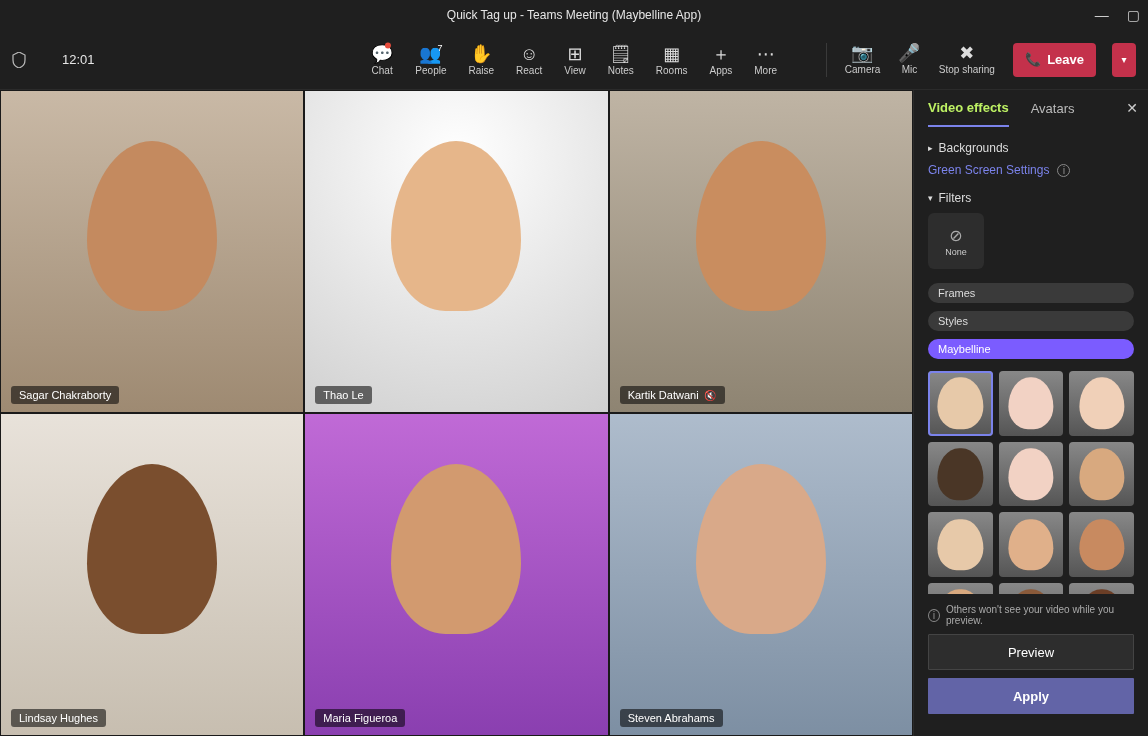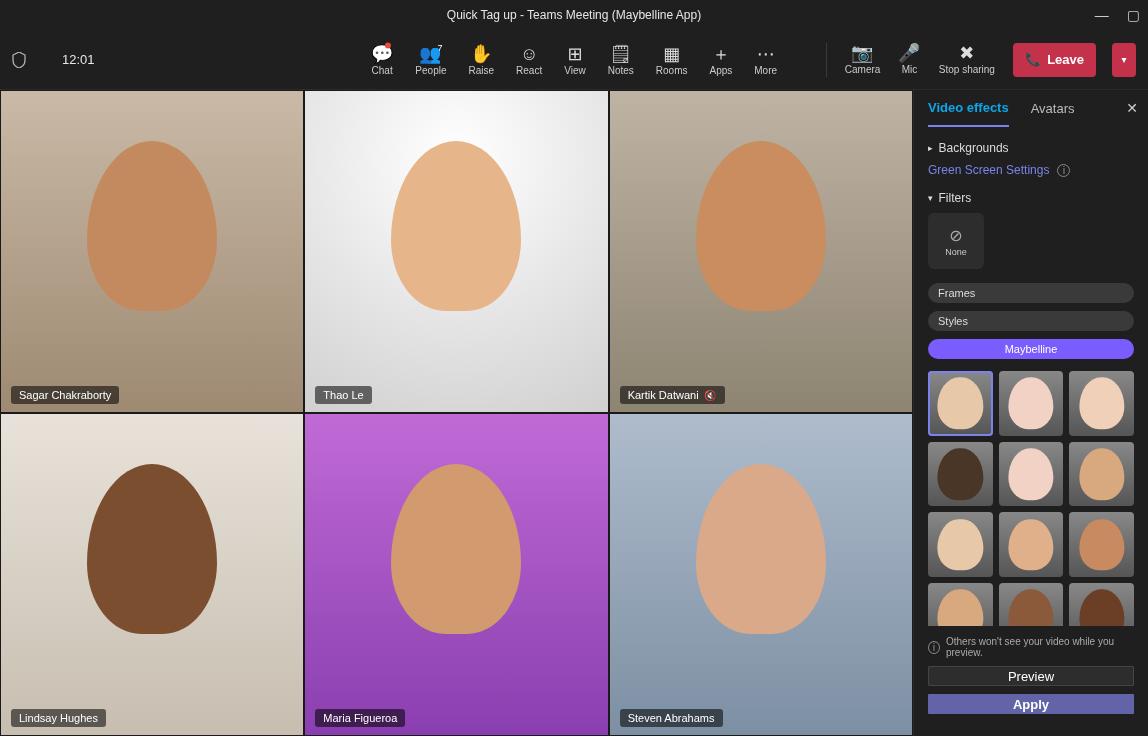--- a/index.html
+++ b/index.html
@@ -34,45 +34,45 @@
 .tile { position:relative; overflow:hidden; border:1px solid #1a1a1a;text-decoration:underline; }
 .tile .bg { position:absolute; inset:0; }
 .head { position:absolute; left:50%; top:42%; transform:translate(-50%,-50%); width:130px; height:170px; border-radius:60% 60% 50% 50% / 70% 70% 50% 50%; }
 .nametag { position:absolute; left:10px; bottom:8px; background:rgba(0,0,0,0.55); color:#fff; font-size:11px; padding:3px 8px; border-radius:3px; display:flex; align-items:center; gap:6px; }
 .mic-off { font-size:10px; }
 
 
 .panel { width:235px; background:#1f1f1f; display:flex; flex-direction:column; border-left:1px solid #2b2b2b; }
 .panel-tabs { display:flex; align-items:center; padding:10px 14px 0 14px; gap:22px; position:relative; }
 .panel-tab { font-size:13px; color:#bbb; cursor:pointer; padding-bottom:10px; }
-.panel-tab.active { color:#0ea5e9; font-weight:600; border-bottom:2px solid #7b83eb; }
+.panel-tab.active { color:#bef264; font-weight:600; border-bottom:2px solid #7b83eb; }
 .panel-close { position:absolute; right:10px; top:10px; color:#ccc; font-size:14px; cursor:pointer; }
 
 .panel-body { padding:14px; flex:1; overflow:hidden; }
 .section-header { display:flex; align-items:center; font-size:12px; color:#ddd; gap:6px; margin-bottom:8px; cursor:pointer; }
 .section-header .tri { font-size:9px; }
 .setting-link { color:#7b83eb; font-size:12px; margin-bottom:14px; display:flex; align-items:center; gap:8px; cursor:pointer; }
 .info-circle { color:#888; font-size:11px; border:1px solid #888; border-radius:50%; width:13px; height:13px; display:inline-flex; align-items:center; justify-content:center; }
 
 .none-box { width:56px; height:56px; background:#2d2d2d; border-radius:6px; display:flex; flex-direction:column; align-items:center; justify-content:center; gap:2px; cursor:pointer; margin-bottom:14px; }
 .none-box .circ { font-size:16px; color:#aaa; }
 .none-box .txt { font-size:9px; color:#ccc; }
 
 .pill-row { display:flex; gap:8px; margin-bottom:12px;flex-direction:column; }
 .pill { background:#3a3a3a; color:#ddd; padding:4px 10px; border-radius:12px; font-size:11px; cursor:pointer; }
-.pill.active { background:#7b5cff; color:#fff;text-align:center; }
+.pill.active { background:#7b5cff; color:#fff; }
 
 .thumb-grid { display:grid; grid-template-columns:repeat(3,1fr); gap:6px; }
 .thumb { width:100%; aspect-ratio:1/1; border-radius:4px; background:#444; cursor:pointer; position:relative; overflow:hidden; }
 .thumb.selected { outline:2px solid #7b83eb; outline-offset:-2px; }
 .thumb .face { position:absolute; left:50%; top:50%; transform:translate(-50%,-50%); width:70%; height:80%; border-radius:50% 50% 45% 45%/60% 60% 45% 45%; }
 
 .panel-footer { padding:10px 14px 14px 14px; }
 .panel-note { font-size:10px; color:#aaa; display:flex; align-items:center; gap:6px; margin-bottom:8px; }
-.btn { display:flex; align-items:center; justify-content:center; height:20px; border-radius:1px; font-size:13px; cursor:pointer; margin-bottom:8px; }
+.btn { display:flex; align-items:center; justify-content:center; height:36px; border-radius:1px; font-size:13px; cursor:pointer; margin-bottom:8px; }
 .btn-outline { background:#2d2d2d; color:#fff; border:1px solid #444; }
 .btn-primary { background:#6264a7; color:#fff; font-weight:600; }
 
 svg { display:block; }
 </style>
 </head>
 <body>
 
 <div class="titlebar">
   <div class="window-title">Quick Tag up - Teams Meeting (Maybelline App)</div>

